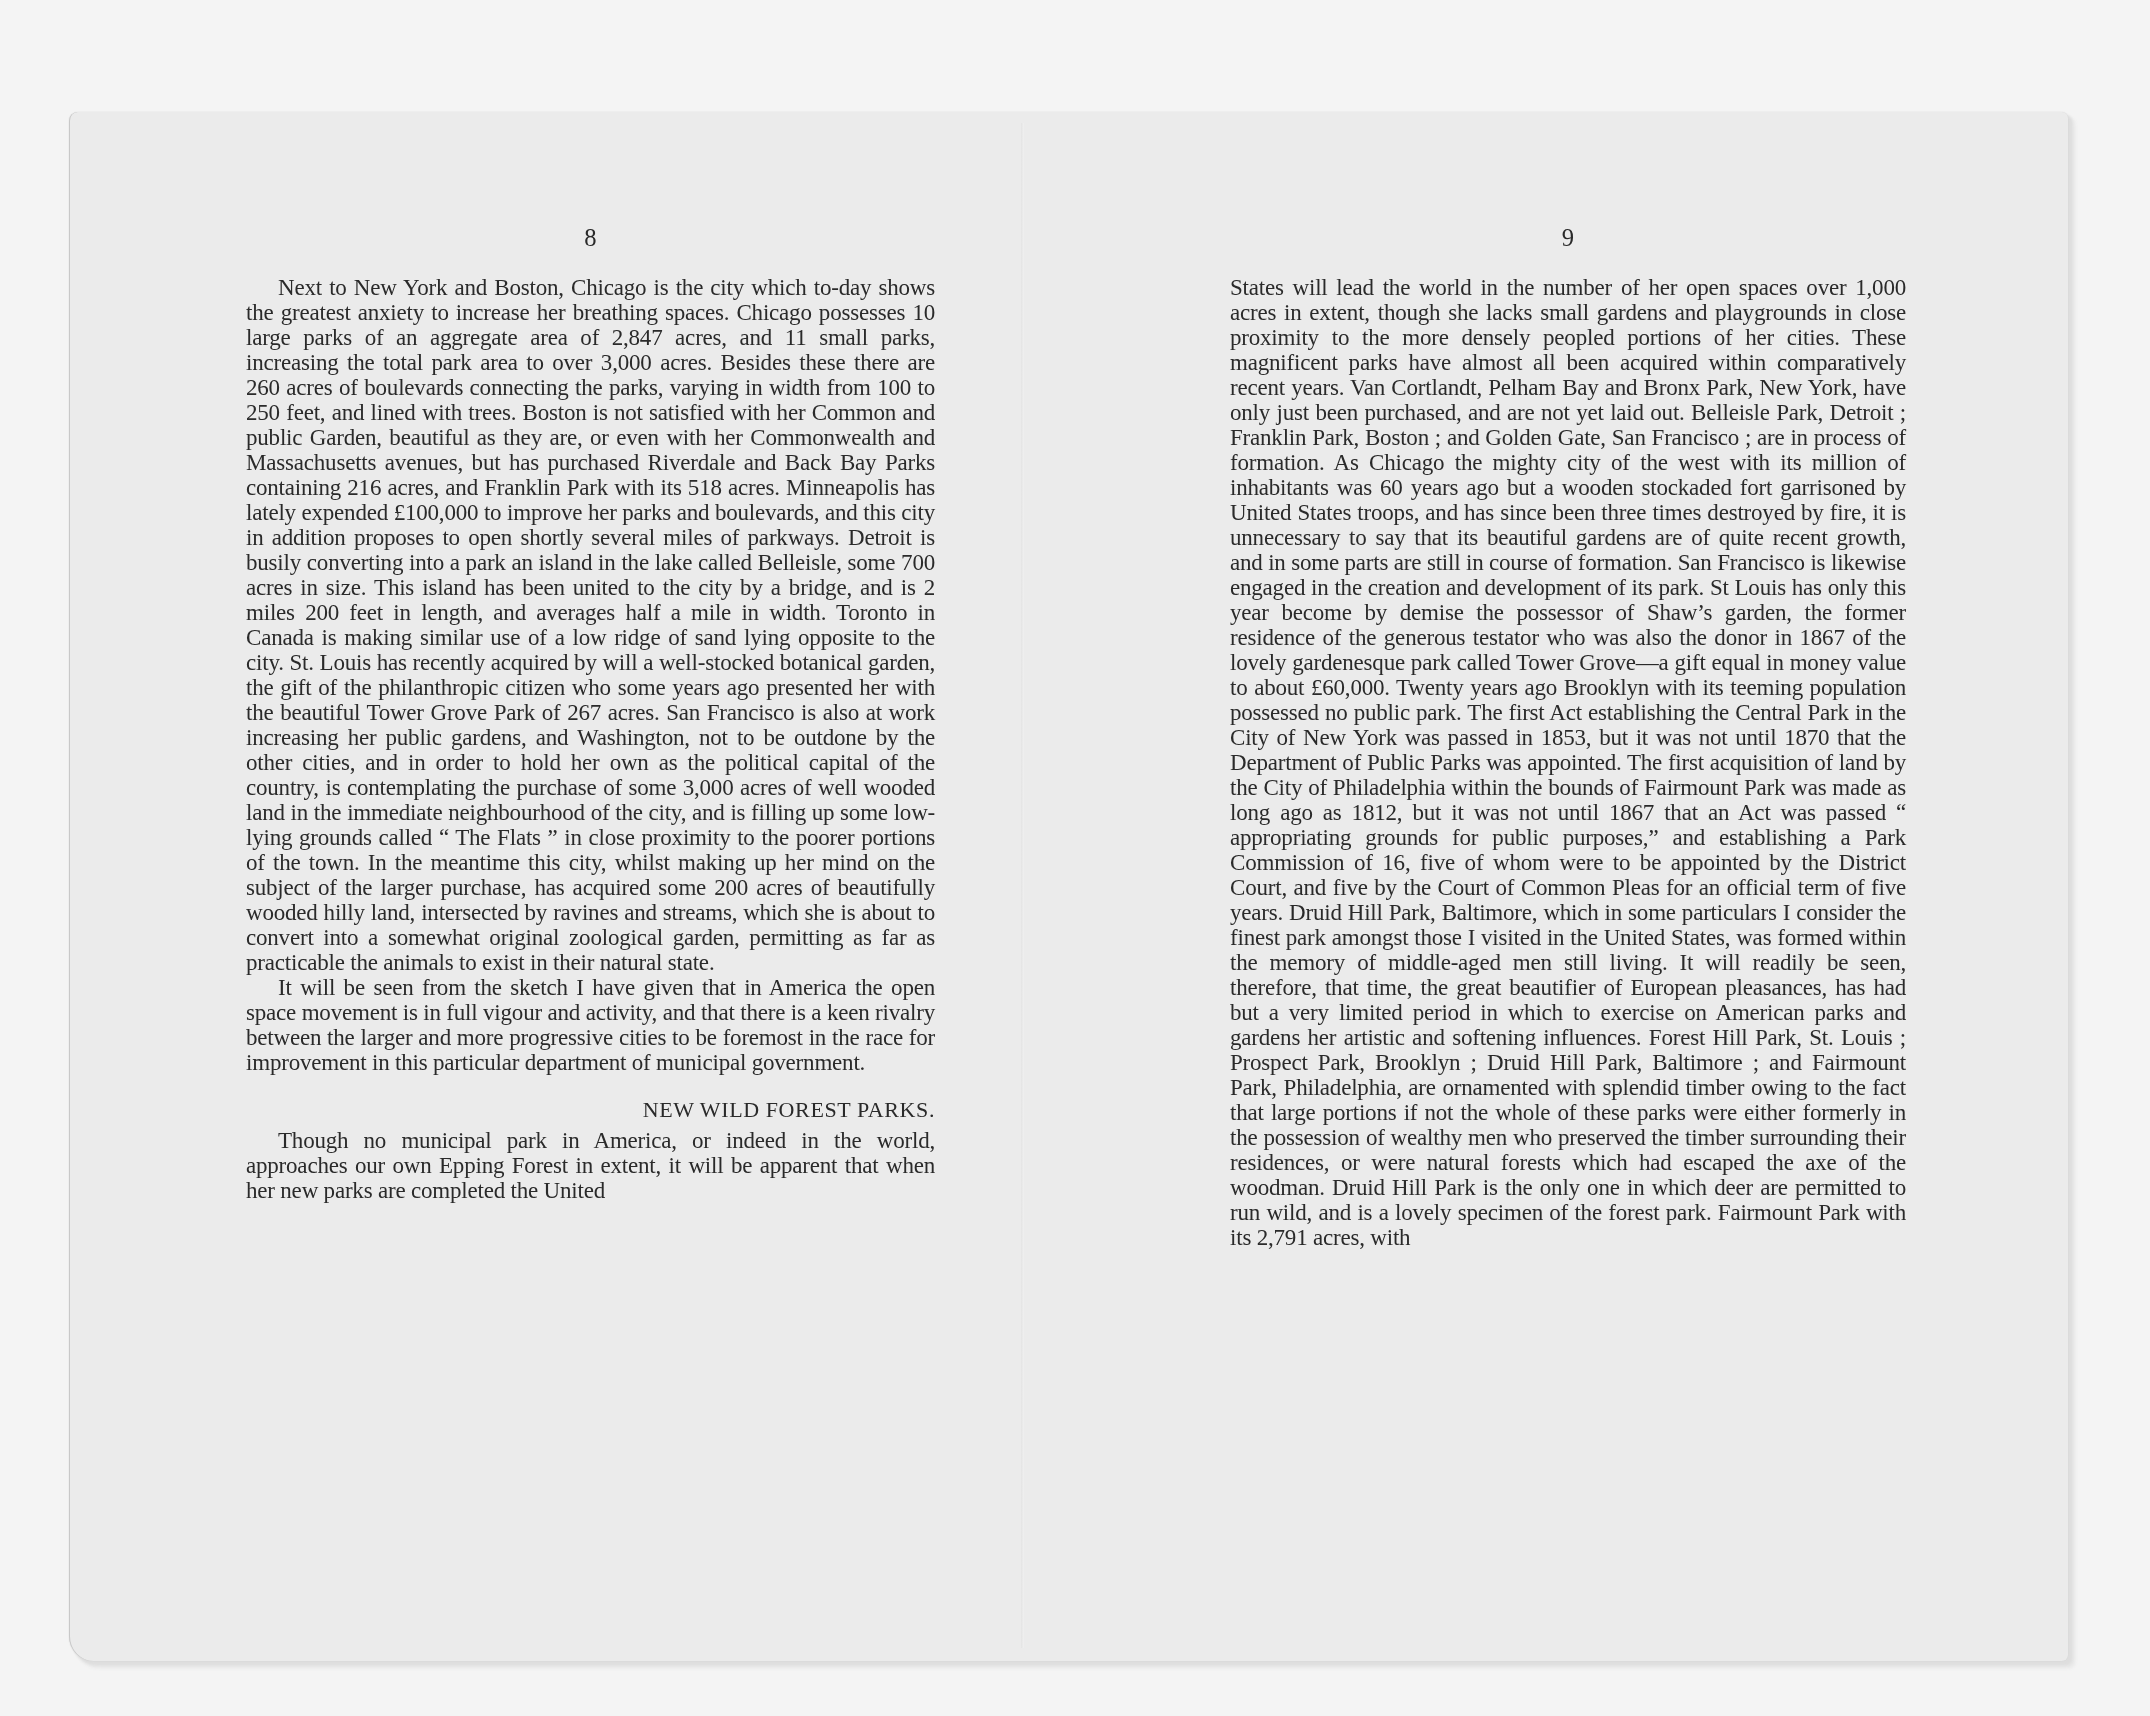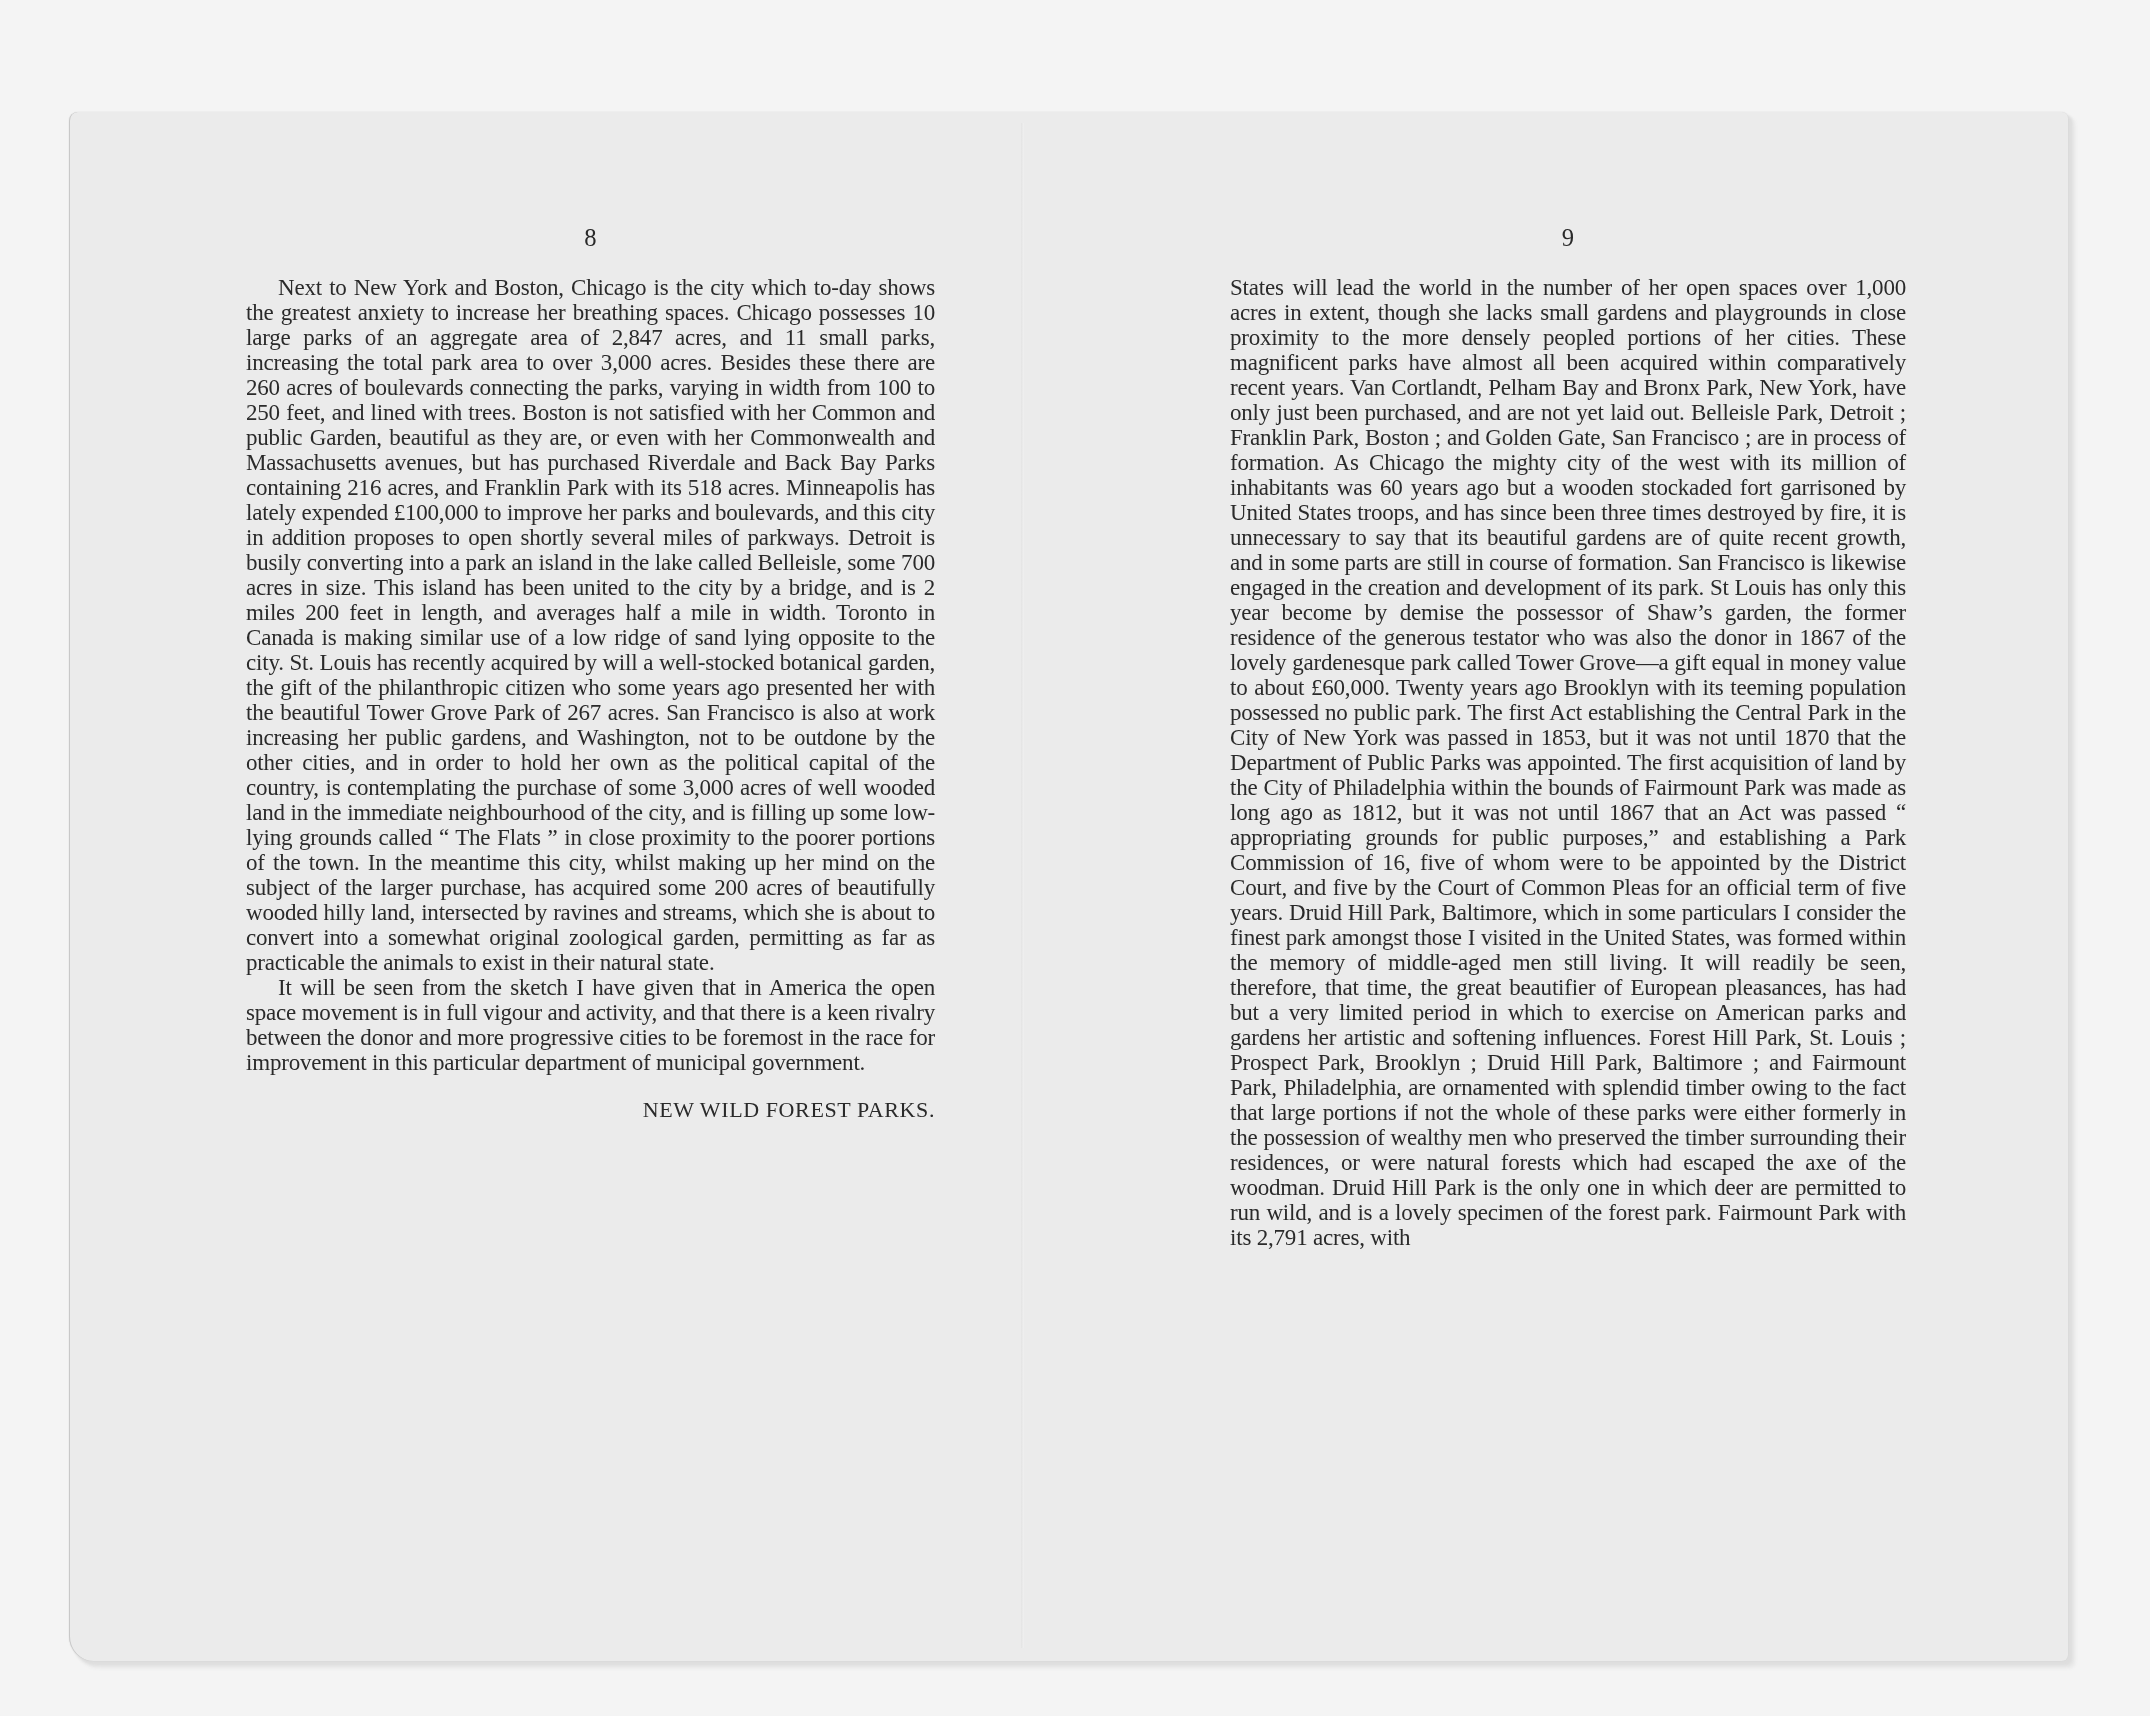--- a/index.html
+++ b/index.html
@@ -37,22 +37,23 @@
 </head>
 <body>
 
 <div class="booklet"></div>
 <div class="spine"></div>
 
 <div class="page page-left">
   <div class="page-number">8</div>
   <div class="body-text">
     <p>Next to New York and Boston, Chicago is the city which to-day shows the greatest anxiety to increase her breathing spaces. Chicago possesses 10 large parks of an aggregate area of 2,847 acres, and 11 small parks, increasing the total park area to over 3,000 acres. Besides these there are 260 acres of boulevards connecting the parks, varying in width from 100 to 250 feet, and lined with trees. Boston is not satisfied with her Common and public Garden, beautiful as they are, or even with her Commonwealth and Massachusetts avenues, but has purchased Riverdale and Back Bay Parks containing 216 acres, and Franklin Park with its 518 acres. Minneapolis has lately expended £100,000 to improve her parks and boulevards, and this city in addition proposes to open shortly several miles of parkways. Detroit is busily converting into a park an island in the lake called Belleisle, some 700 acres in size. This island has been united to the city by a bridge, and is 2 miles 200 feet in length, and averages half a mile in width. Toronto in Canada is making similar use of a low ridge of sand lying opposite to the city. St. Louis has recently acquired by will a well-stocked botanical garden, the gift of the philanthropic citizen who some years ago presented her with the beautiful Tower Grove Park of 267 acres. San Francisco is also at work increasing her public gardens, and Washington, not to be outdone by the other cities, and in order to hold her own as the political capital of the country, is contemplating the purchase of some 3,000 acres of well wooded land in the immediate neighbourhood of the city, and is filling up some low-lying grounds called “ The Flats ” in close proximity to the poorer portions of the town. In the meantime this city, whilst making up her mind on the subject of the larger purchase, has acquired some 200 acres of beautifully wooded hilly land, intersected by ravines and streams, which she is about to convert into a somewhat original zoological garden, permitting as far as practicable the animals to exist in their natural state.</p>
-    <p>It will be seen from the sketch I have given that in America the open space movement is in full vigour and activity, and that there is a keen rivalry between the donor and more progressive cities to be foremost in the race for improvement in this particular department of municipal government.</p>
+    <p>It will be seen from the sketch I have given that in America the open space movement is in full vigour and activity, and that there is a keen rivalry between the larger and more progressive cities to be foremost in the race for improvement in this particular department of municipal government.</p>
     <div class="heading">NEW WILD FOREST PARKS.</div>
+    <p>Though no municipal park in America, or indeed in the world, approaches our own Epping Forest in extent, it will be apparent that when her new parks are completed the United</p>
   </div>
 </div>
 
 <div class="page page-right">
   <div class="page-number">9</div>
   <div class="body-text">
     <p class="noindent">States will lead the world in the number of her open spaces over 1,000 acres in extent, though she lacks small gardens and playgrounds in close proximity to the more densely peopled portions of her cities. These magnificent parks have almost all been acquired within comparatively recent years. Van Cortlandt, Pelham Bay and Bronx Park, New York, have only just been purchased, and are not yet laid out. Belleisle Park, Detroit ; Franklin Park, Boston ; and Golden Gate, San Francisco ; are in process of formation. As Chicago the mighty city of the west with its million of inhabitants was 60 years ago but a wooden stockaded fort garrisoned by United States troops, and has since been three times destroyed by fire, it is unnecessary to say that its beautiful gardens are of quite recent growth, and in some parts are still in course of formation. San Francisco is likewise engaged in the creation and development of its park. St Louis has only this year become by demise the possessor of Shaw’s garden, the former residence of the generous testator who was also the donor in 1867 of the lovely gardenesque park called Tower Grove—a gift equal in money value to about £60,000. Twenty years ago Brooklyn with its teeming population possessed no public park. The first Act establishing the Central Park in the City of New York was passed in 1853, but it was not until 1870 that the Department of Public Parks was appointed. The first acquisition of land by the City of Philadelphia within the bounds of Fairmount Park was made as long ago as 1812, but it was not until 1867 that an Act was passed “ appropriating grounds for public purposes,” and establishing a Park Commission of 16, five of whom were to be appointed by the District Court, and five by the Court of Common Pleas for an official term of five years. Druid Hill Park, Baltimore, which in some particulars I consider the finest park amongst those I visited in the United States, was formed within the memory of middle-aged men still living. It will readily be seen, therefore, that time, the great beautifier of European pleasances, has had but a very limited period in which to exercise on American parks and gardens her artistic and softening influences. Forest Hill Park, St. Louis ; Prospect Park, Brooklyn ; Druid Hill Park, Baltimore ; and Fairmount Park, Philadelphia, are ornamented with splendid timber owing to the fact that large portions if not the whole of these parks were either formerly in the possession of wealthy men who preserved the timber surrounding their residences, or were natural forests which had escaped the axe of the woodman. Druid Hill Park is the only one in which deer are permitted to run wild, and is a lovely specimen of the forest park. Fairmount Park with its 2,791 acres, with</p>
   </div>
 </div>
 

